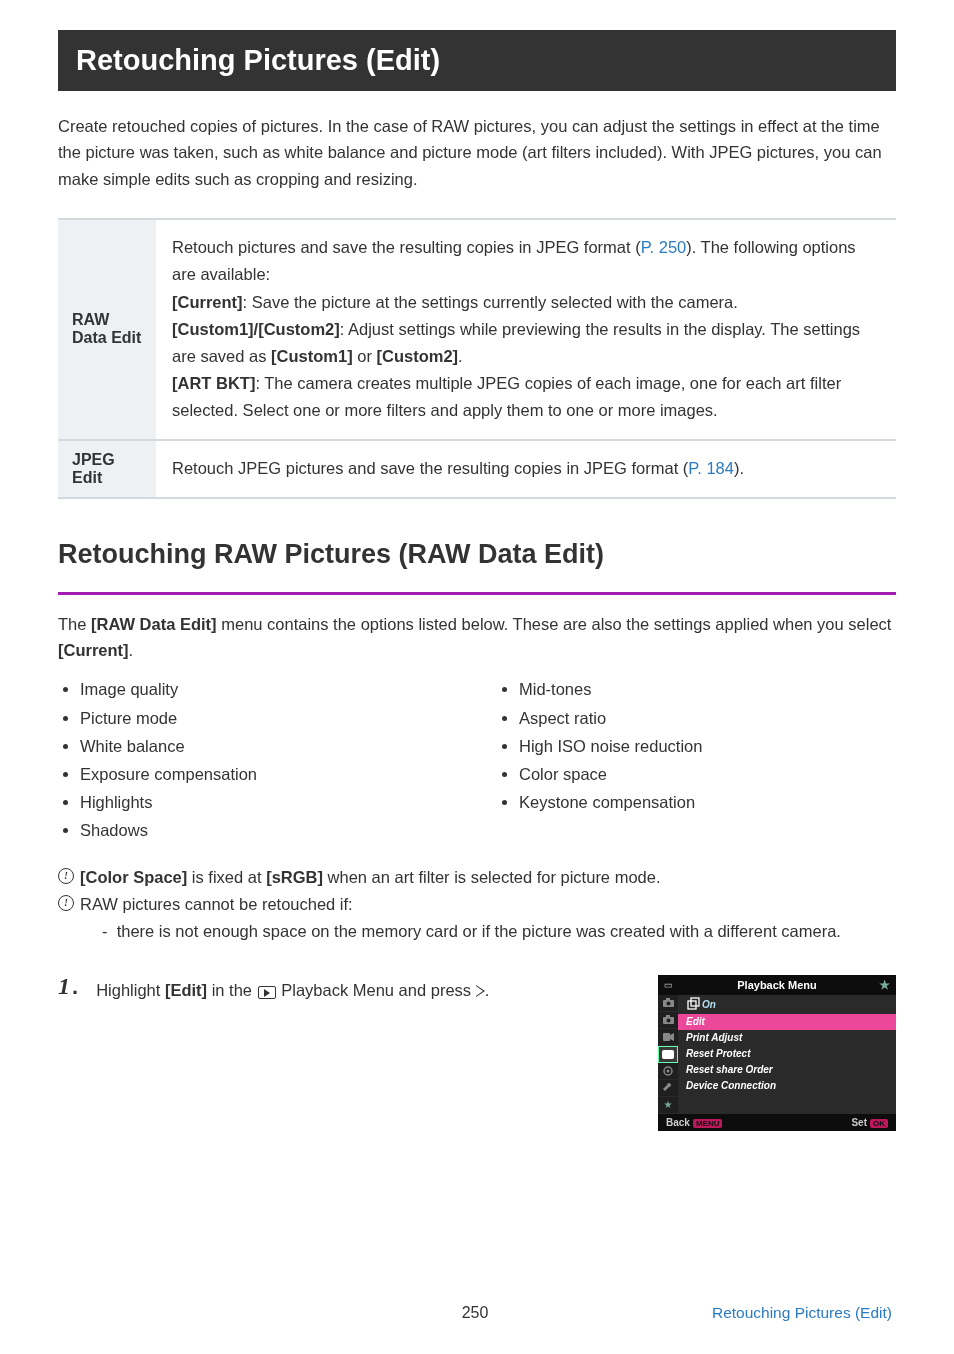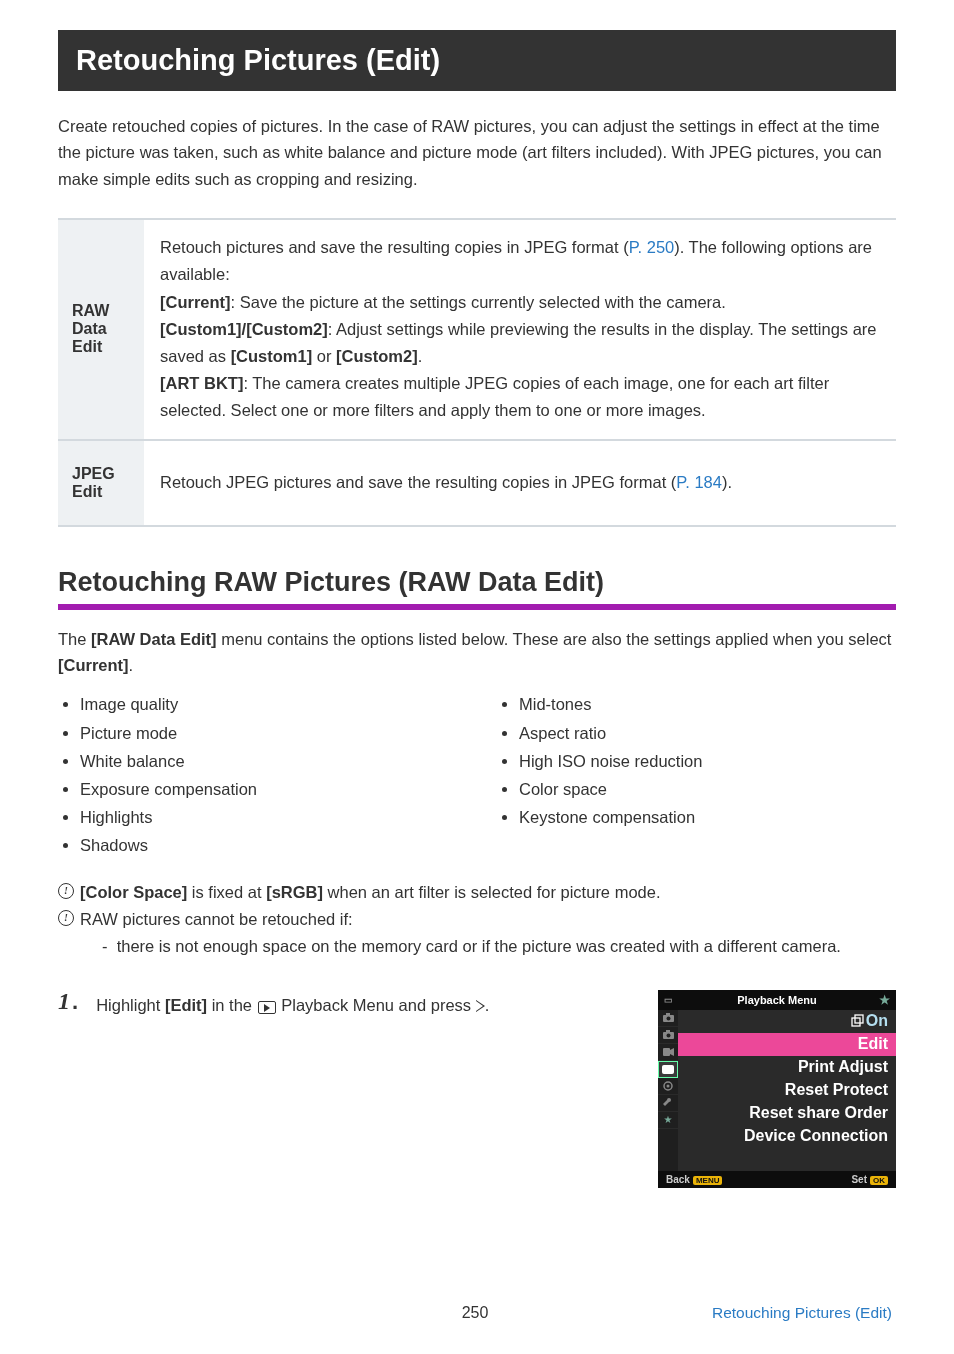--- a/index.html
+++ b/index.html
@@ -20,43 +20,43 @@
     padding: 14px 18px;
     margin-bottom: 22px;
   }
   .intro { font-size: 16.5px; line-height: 1.6; margin-bottom: 26px; color: #333; }
   table.t1 { width: 100%; border-collapse: collapse; margin-bottom: 40px; }
   table.t1 th {
     background: #eef1f3;
     font-weight: 700;
     text-align: left;
     vertical-align: middle;
-    padding: 24px 14px;
+    padding: 10px 14px;
     font-size: 16px;
-    width: 86px;
+    width: 98px;
     border-top: 2px solid #d3d9de;
     border-bottom: 2px solid #d3d9de;
     color: #333;
   }
   table.t1 td {
     background: #fff;
     padding: 14px 16px;
     font-size: 16.5px;
     line-height: 1.65;
     border-top: 2px solid #d3d9de;
     border-bottom: 2px solid #d3d9de;
     color: #333;
   }
   .link { color: #2a7bc4; margin-top: 32px; }
   .h2 {
     font-size: 27px;
     font-weight: 700;
     color: #333;
-    border-bottom: 6px solid #a21caf;
-    padding-bottom: 6px;
+    border-bottom: 3px solid #a21caf;
+    padding-bottom: 22px;
     margin-bottom: 16px;
   }
   .para { font-size: 16.5px; line-height: 1.6; margin-bottom: 12px; color: #333; }
   .cols { display: flex; gap: 40px; margin-bottom: 20px; }
   .col { flex: 1; }
   .col ul { list-style: disc; padding-left: 22px; }
   .col li { font-size: 16.5px; line-height: 1.7; color: #333; }
   .note-line { font-size: 16.5px; line-height: 1.65; color: #333; display: flex; }
   .note-icon {
     display: inline-flex;
@@ -149,40 +149,41 @@
   .mm-tab.active {
     background: #3a3a3a;
     border: 1px solid #6fa;
     color: #fff;
   }
   .mm-tab.active svg * { stroke: #fff; fill: #fff; }
   .mm-items { flex: 1; }
   .mm-item {
     padding: 2.5px 8px;
     font-weight: 700;
-    font-size: 16px;
+    font-size: 10px;
     display: flex;
-    justify-content: flex-end;
+    justify-content: flex-start;
     align-items: center;
     color: #fff;
+    font-style: italic;
   }
   .mm-item.sel { background: #ec4899; }
   .mm-item .on { color: #b4dff0; font-weight: 700; }
   .mm-foot {
     background: #0d0d0d;
     display: flex;
     justify-content: space-between;
     padding: 3px 8px;
     font-size: 10px;
     font-weight: 700;
     color: #ccc;
   }
   .mm-badge {
     display: inline-block;
-    background: #eab308;
+    background: #be185d;
     color: #111;
     border-radius: 2px;
     padding: 0 3px;
     font-size: 8px;
     margin-left: 3px;
     font-weight: 700;
   }
   .footer {
     position: absolute;
     bottom: 32px;

